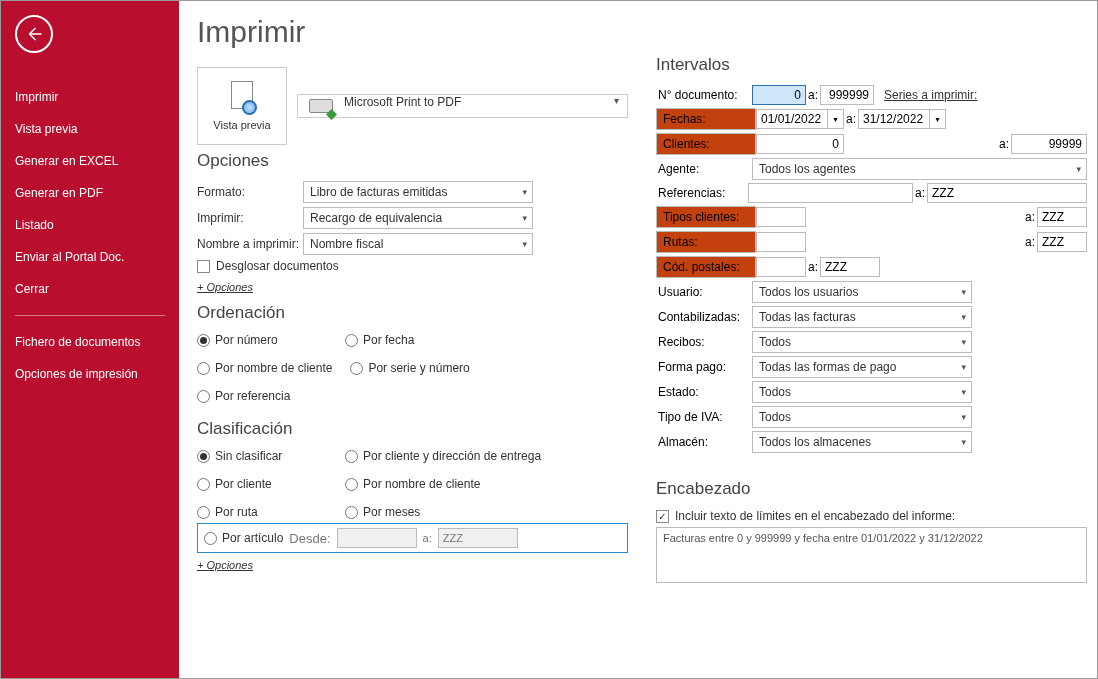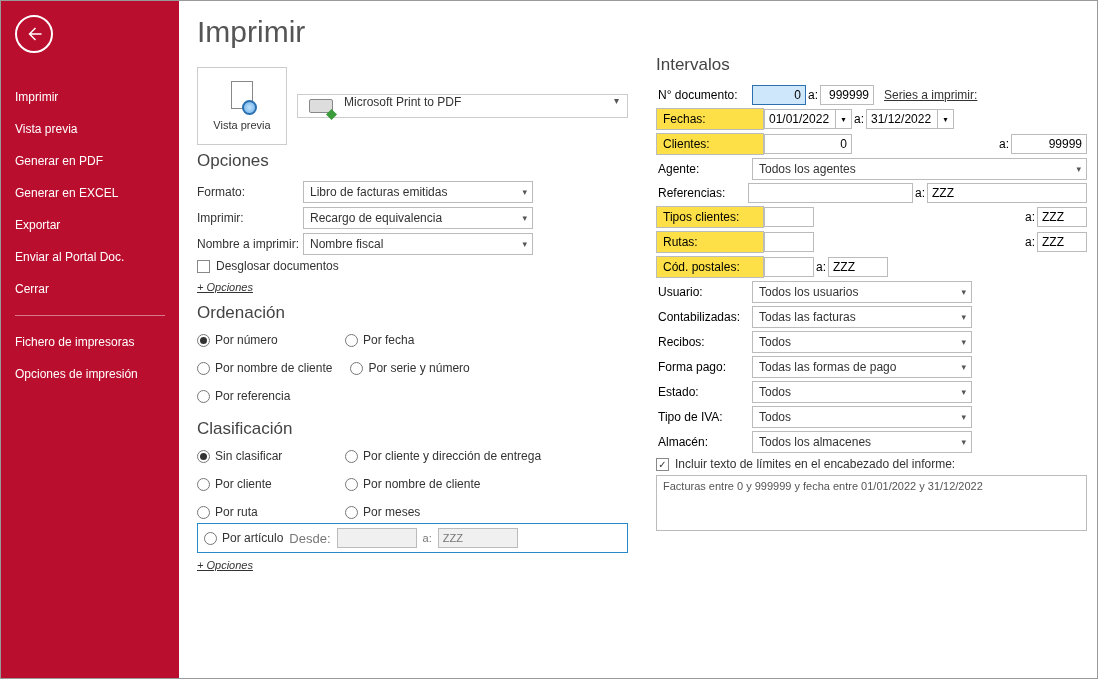--- a/index.html
+++ b/index.html
@@ -42,21 +42,21 @@
 .opt-link { font-size: 11px; text-decoration: underline; cursor: pointer; color: #333; display: inline-block; margin-top: 2px; font-style: italic; }
 .radio-grid { display: flex; flex-wrap: wrap; gap: 14px 18px; }
 .radio { display: flex; align-items: center; gap: 5px; font-size: 12px; color: #333; cursor: pointer; min-width: 130px; }
 .radio .dot { width: 13px; height: 13px; border: 1px solid #777; border-radius: 50%; display: inline-flex; align-items: center; justify-content: center; }
 .radio.checked .dot::after { content: ""; width: 7px; height: 7px; background: #333; border-radius: 50%; }
 .articulo-box { border: 1px solid #2a8ac8; padding: 4px 6px; display: flex; align-items: center; gap: 6px; margin-top: 4px; }
 .articulo-box .radio { min-width: auto; }
 .small-input { height: 20px; border: 1px solid #bbb; background: #f0f0f0; font-size: 11px; padding: 0 4px; color: #777; }
 .right h2.section { margin-top: 0; }
 .int-row { display: flex; align-items: center; gap: 0; margin-bottom: 3px; font-size: 12px; }
-.int-row .btn-lbl { width: 108px; height: 22px; border: 1px solid #bbb; display: flex; align-items: center; padding: 0 6px; cursor: pointer; background: #fde047; }
+.int-row .btn-lbl { width: 100px; height: 22px; border: 1px solid #bbb; display: flex; align-items: center; padding: 0 6px; cursor: pointer; background: #c2410c; }
 .int-row .plain-lbl { width: 96px; padding-left: 2px; }
 .num-input { height: 20px; border: 1px solid #bbb; font-size: 12px; text-align: right; padding: 0 4px; background: #fff; }
 .num-input.hl { background: #cfe7fb; border: 1px solid #2a6fb0; }
 .dd-date { display: flex; align-items: center; }
 .dd-date .num-input { width: 72px; text-align: left; }
 .dd-date .arrow { width: 16px; height: 20px; border: 1px solid #bbb; border-left: 0; display: flex; align-items: center; justify-content: center; font-size: 8px; cursor: pointer; }
 .int-row .a-lbl { font-size: 12px; padding: 0 2px; }
 .wide-combo { flex: 1; max-width: 220px; }
 .txt-input { height: 20px; border: 1px solid #bbb; font-size: 12px; padding: 0 4px; background: #fff; }
 .hdr-textarea { width: 100%; height: 56px; border: 1px solid #bbb; font-size: 11px; padding: 4px 6px; color: #555; resize: none; overflow-y: scroll; }
@@ -68,27 +68,27 @@
 <div class="window">
   <div class="body">
     <div class="sidebar">
       <div class="back-circle">
         <svg width="18" height="18" viewBox="0 0 24 24">
             <path d="M14 4l-8 8 8 8M6 12h16"></path>
           </svg>
       </div>
       <div class="side-item">Imprimir</div>
       <div class="side-item">Vista previa</div>
+      <div class="side-item">Generar en EXCEL</div>
       <div class="side-item">Generar en PDF</div>
-      <div class="side-item">Generar en EXCEL</div>
-      <div class="side-item">Exportar</div>
+      <div class="side-item">Listado</div>
       <div class="side-item">Enviar al Portal Doc.</div>
       <div class="side-item">Cerrar</div>
       <div class="side-sep"></div>
-      <div class="side-item">Fichero de impresoras</div>
+      <div class="side-item">Fichero de documentos</div>
       <div class="side-item">Opciones de impresión</div>
     </div>
 
     <div class="main">
       <div class="col left">
         <h1 class="page-title">Imprimir</h1>
         <div class="toolbar">
           <div class="vp-box">
             <div class="icon">
                 <div class="doc"></div>
@@ -310,20 +310,21 @@
             </div>
           </div>
         <div class="int-row">
             <span class="plain-lbl">Almacén:</span>
             <div class="combo wide-combo">
               <span>Todos los almacenes</span>
               <span class="chev">▾</span>
             </div>
           </div>
 
+        <h2 class="section" style="margin-top:26px">Encabezado</h2>
         <div class="chk">
             <span class="box">✓</span>
             <span>Incluir texto de límites en el encabezado del informe:</span>
           </div>
         <textarea class="hdr-textarea" style="">Facturas entre 0 y 999999 y fecha entre 01/01/2022 y 31/12/2022</textarea>
       </div>
     </div>
   </div>
 </div>
 

